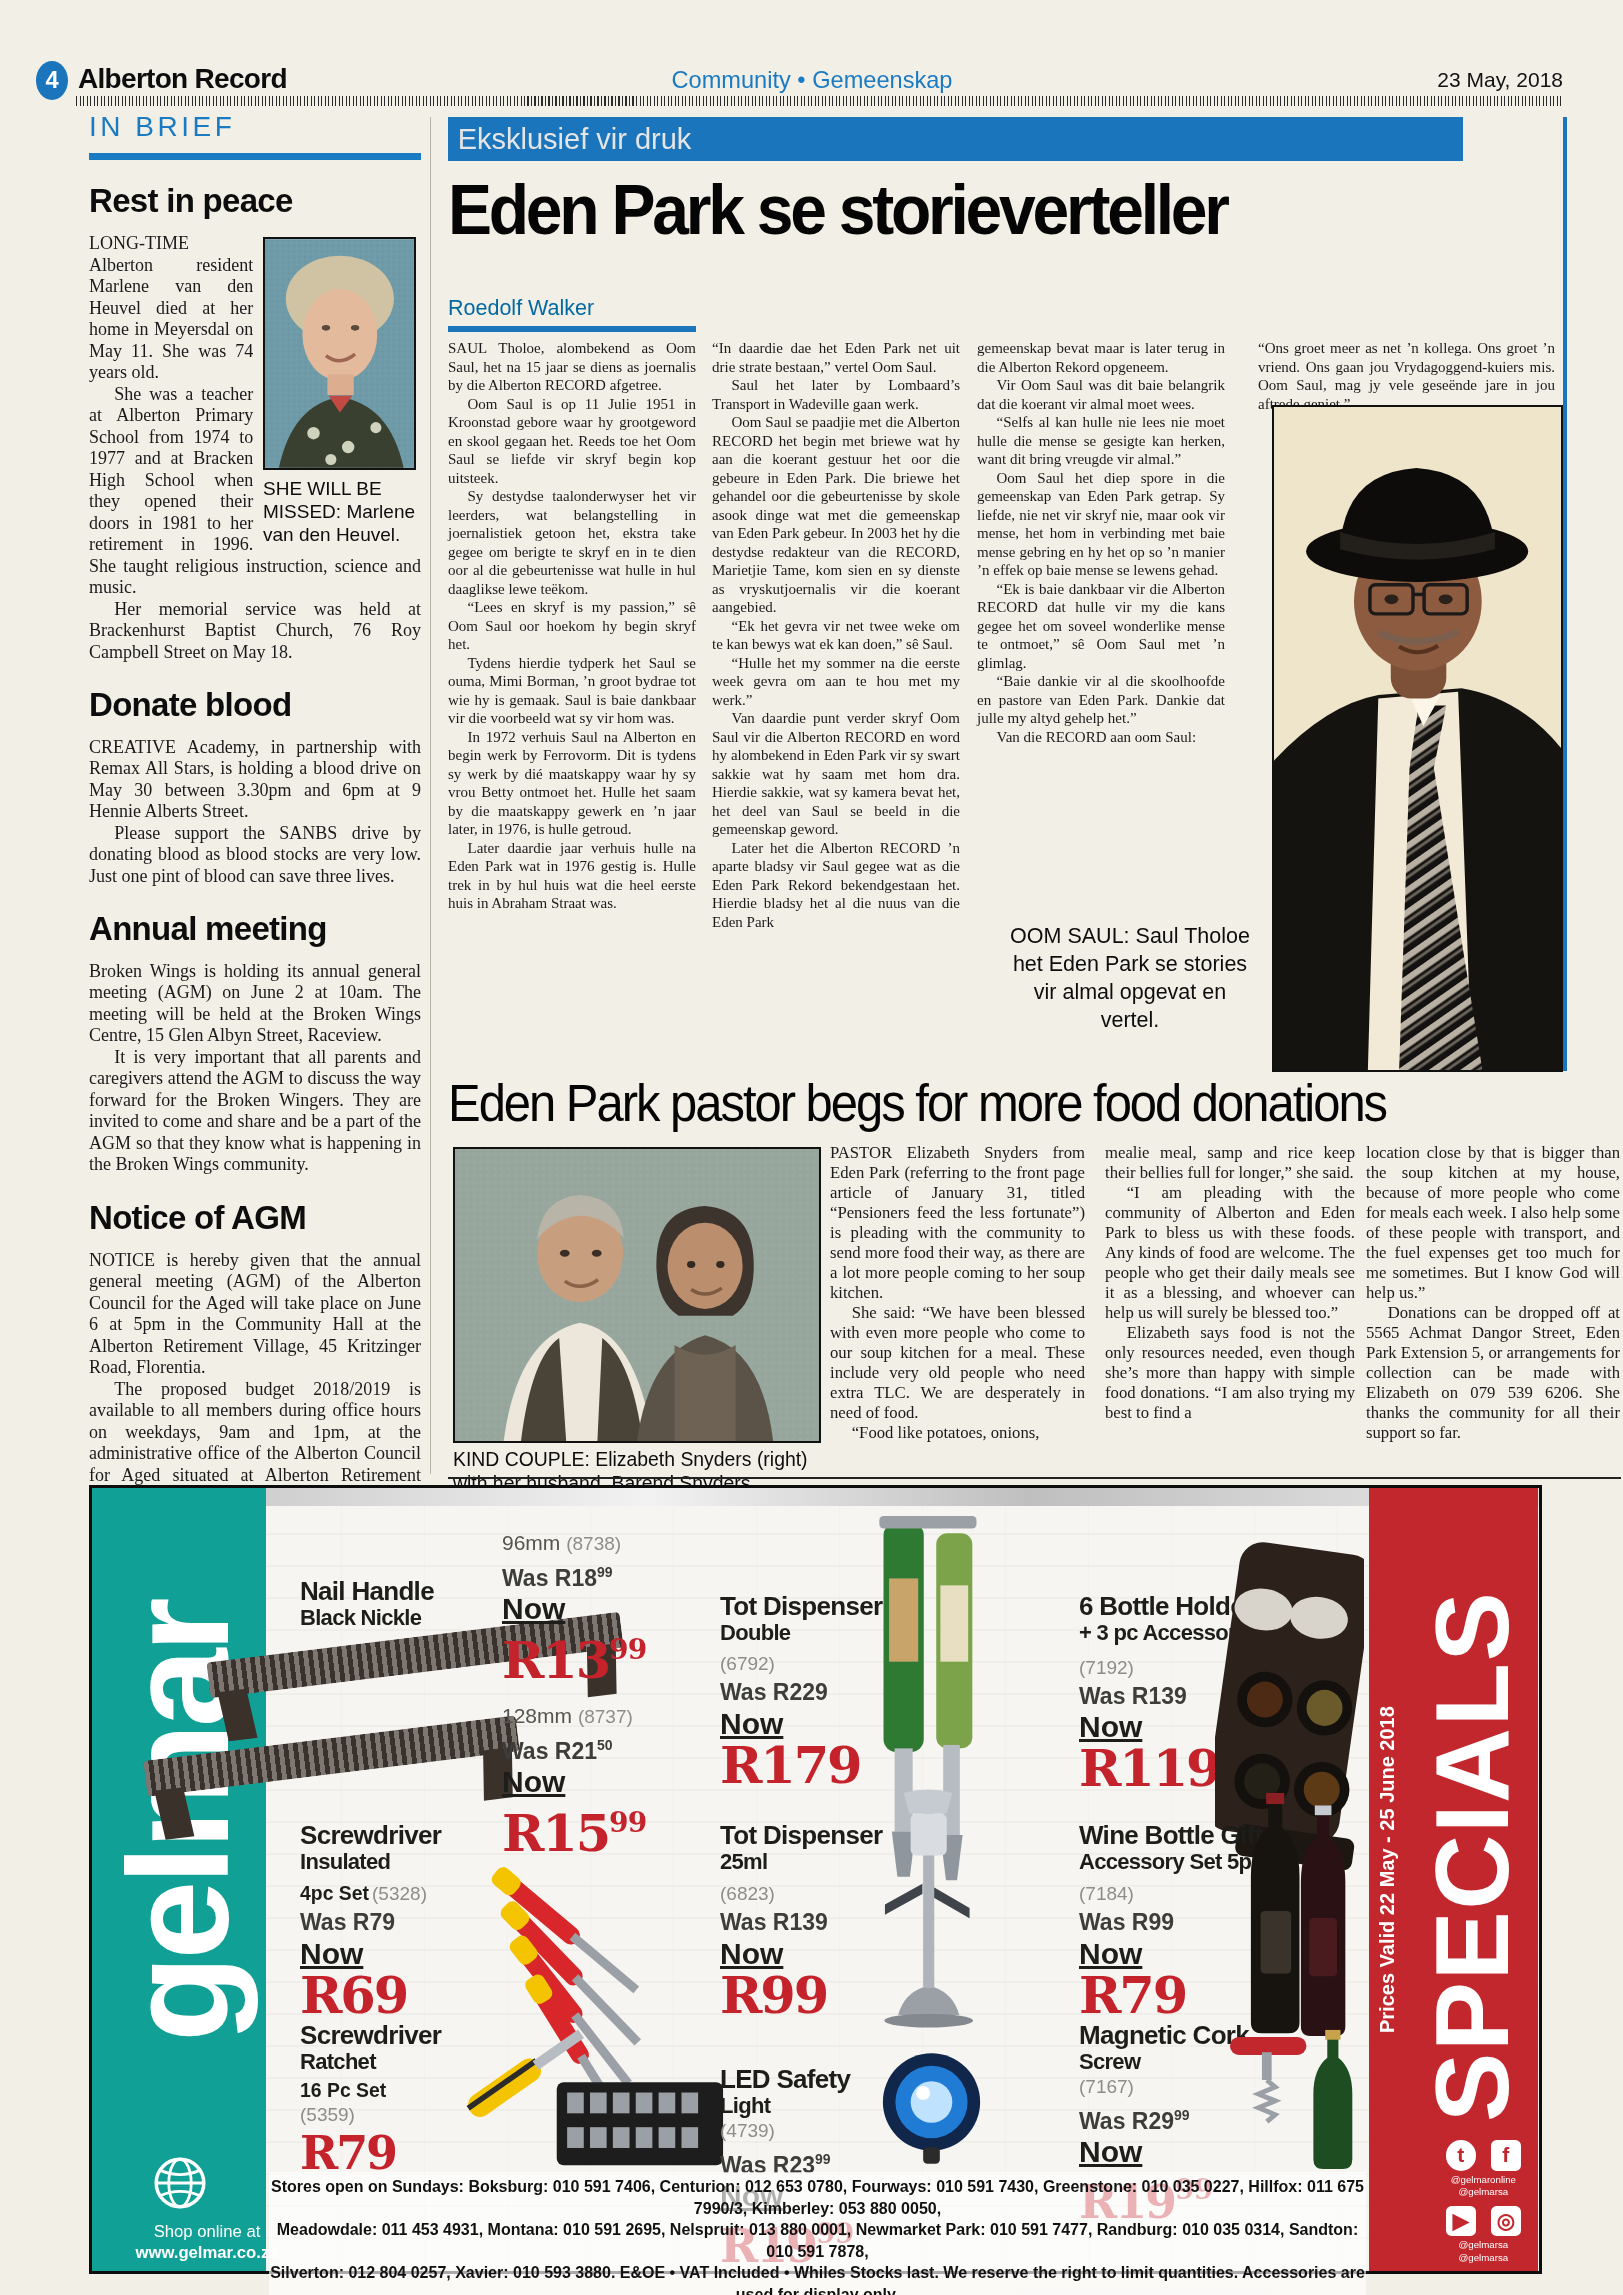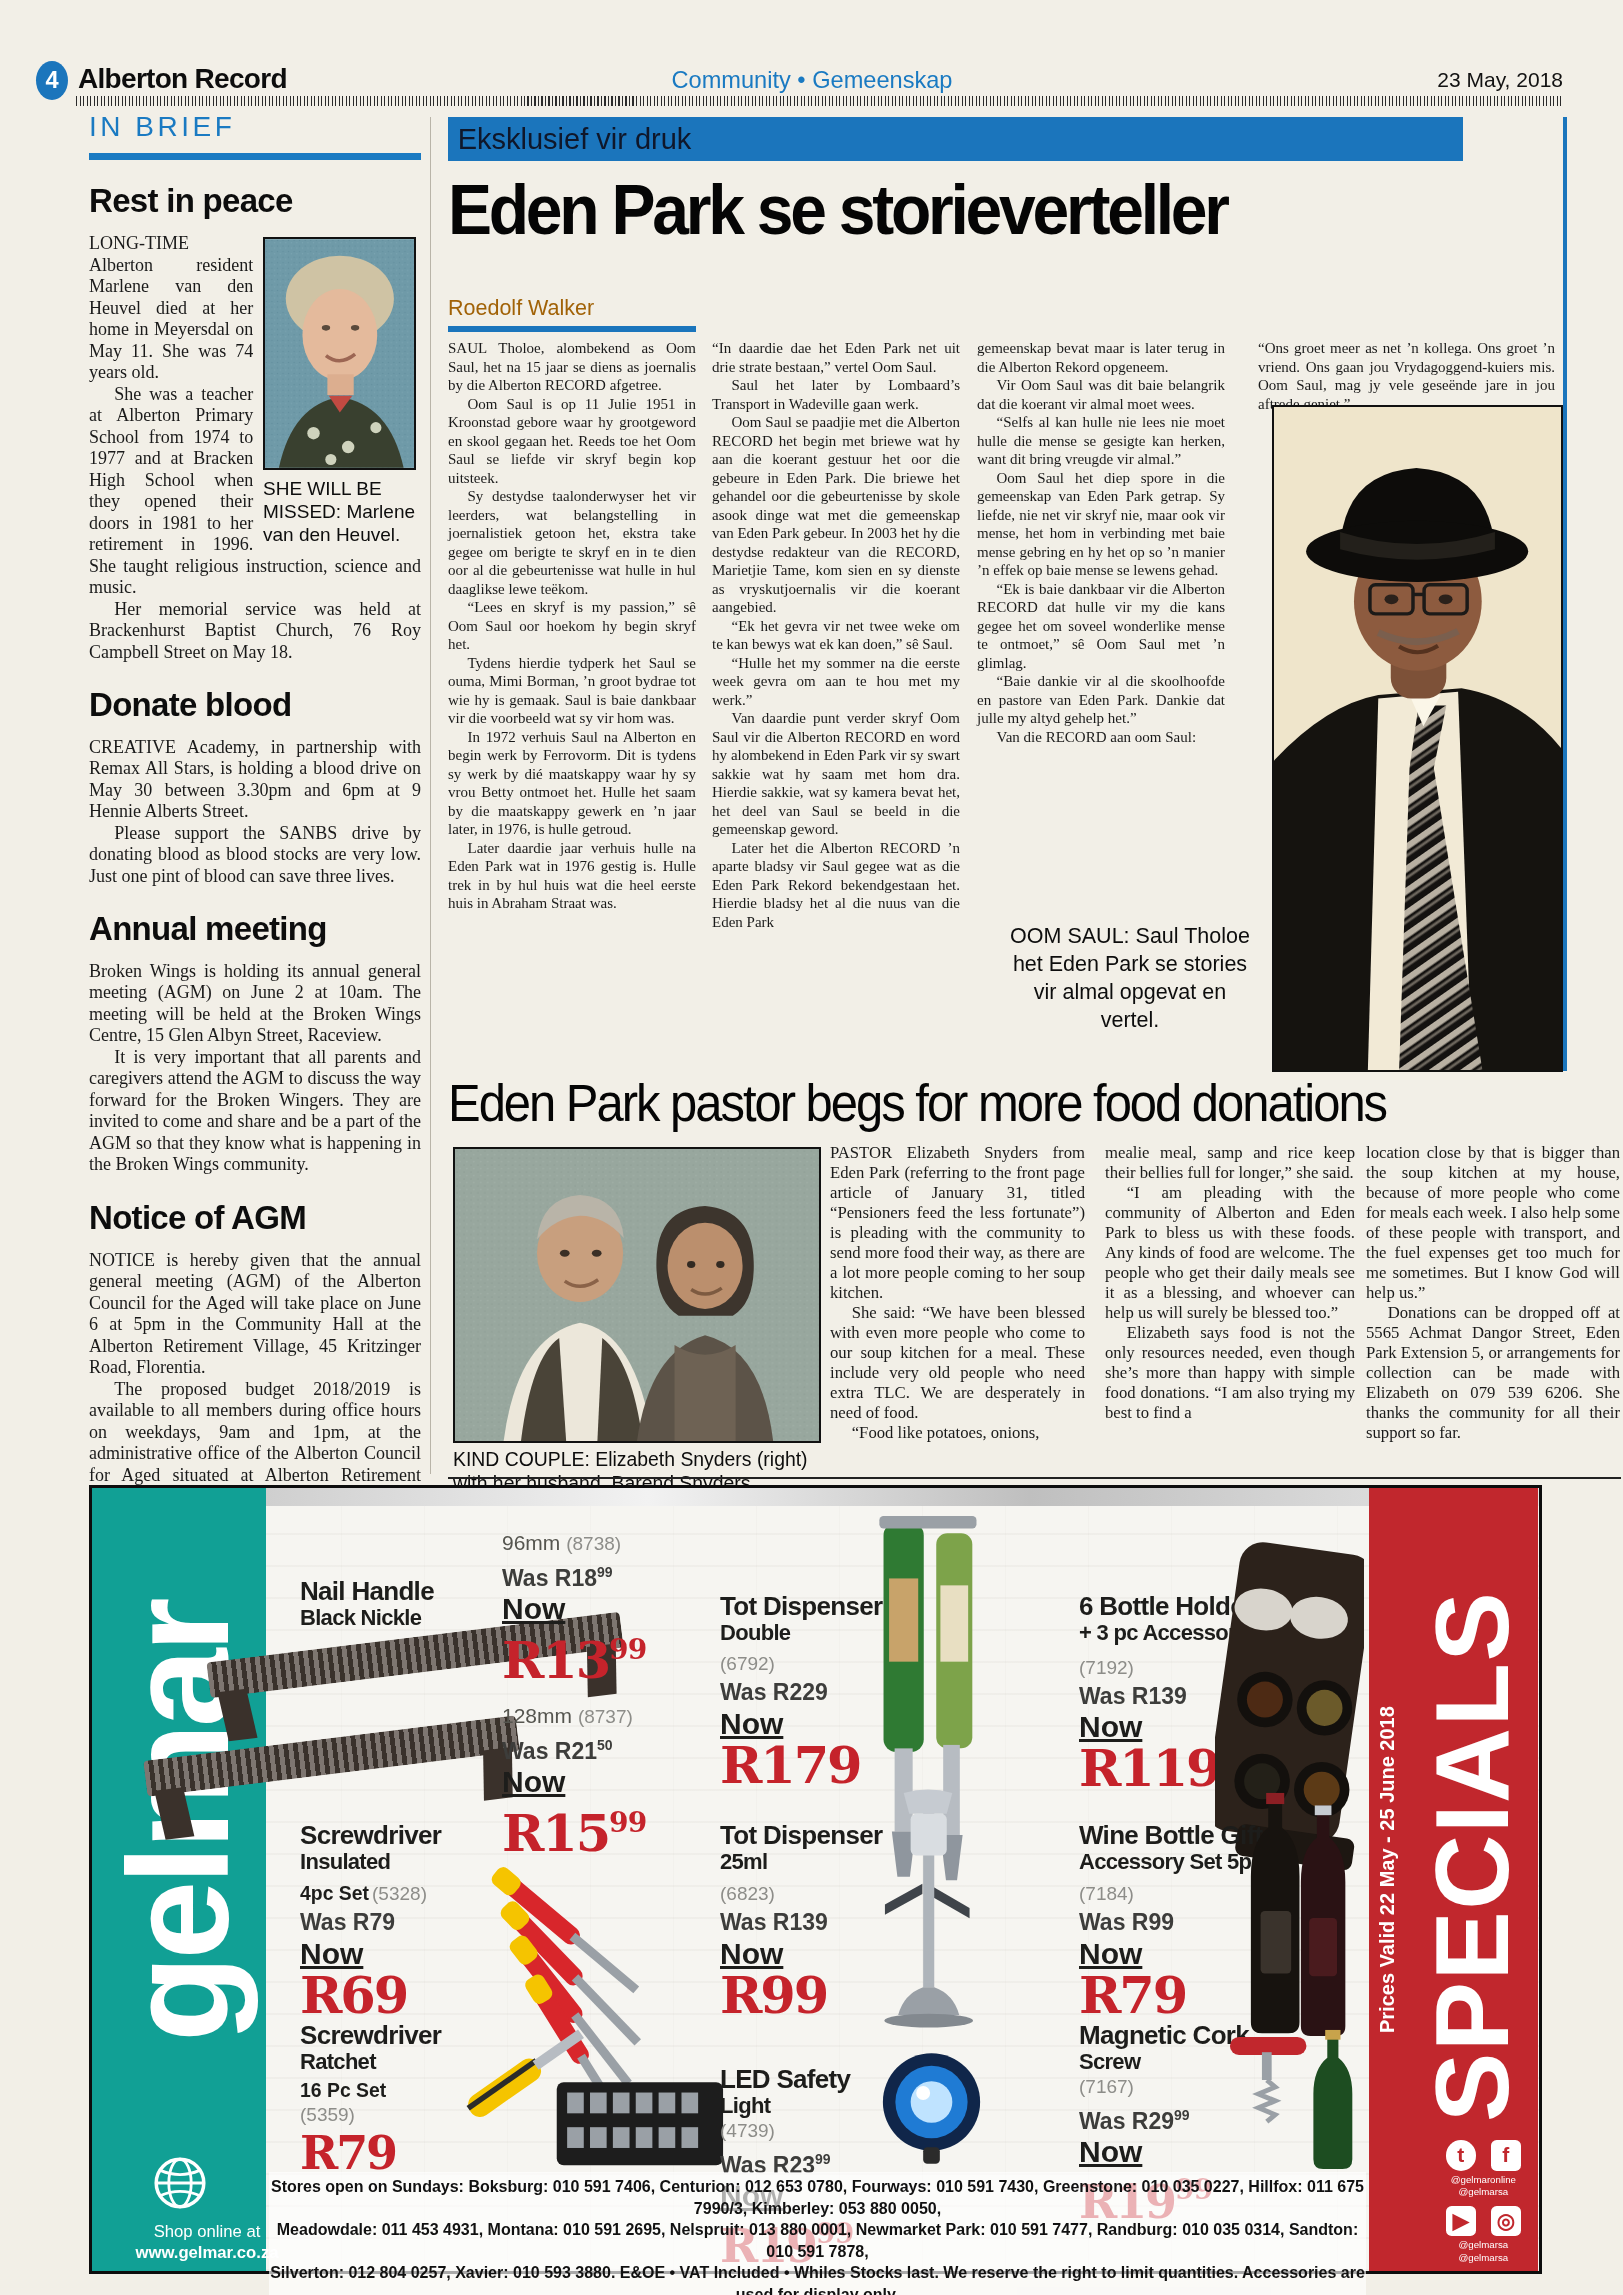--- a/index.html
+++ b/index.html
@@ -21,24 +21,24 @@
   .brief-bar{width:100%;height:7px;background:#1a7ac2;margin:9.7px 0 4.2px;}
   .brief h2{font:700 33px/36px "Liberation Sans",sans-serif;color:#0d0d0d;letter-spacing:-0.7px;
             margin:23.6px 0 14px;clear:both;}
   .brief p{font-size:18px;line-height:21.5px;margin:0;text-align:justify;}
   .brief p + p{text-indent:1.4em;}
   .photo-float{float:right;width:158px;margin:4.2px 0 5.6px 9.7px;}
   .photo-frame{width:149px;height:229px;border:2.1px solid #111;overflow:hidden;}
   .photo-cap{font:400 19px/23px "Liberation Sans",sans-serif;color:#0d0d0d;margin-top:7px;text-align:left;}
   
   .kicker{left:448px;top:117px;width:1015px;height:44px;background:#1b75bc;}
-  .kicker span{display:block;padding:5.6px 0 0 9.7px;color:#0f172a;font:400 29px/33px "Liberation Sans",sans-serif;}
+  .kicker span{display:block;padding:5.6px 0 0 9.7px;color:#e5e5e5;font:400 29px/33px "Liberation Sans",sans-serif;}
   .headline{left:448px;top:172px;width:1111px;font:700 71px/76px "Liberation Sans",sans-serif;
             color:#050505;letter-spacing:-3.5px;white-space:nowrap;transform:scaleX(.93);transform-origin:left top;}
-  .byline{left:448px;top:296px;font:400 21.5px/25px "Liberation Sans",sans-serif;color:#a16207;}
+  .byline{left:448px;top:296px;font:400 21.5px/25px "Liberation Sans",sans-serif;color:#0369a1;}
   .byline-rule{left:448px;top:326px;width:248px;height:6.2px;background:#1b75bc;}
   .acol{top:339px;font-size:15px;line-height:18.5px;text-align:justify;}
   .acol p{margin:0;}
   .acol p + p{text-indent:1.3em;}
   .col1{left:448px;width:248px;}
   .col2{left:712px;width:248px;}
   .col3{left:977px;width:248px;}
   .col4{left:1258px;width:297px;}
   .saul-photo{left:1272px;top:405px;width:287px;height:663px;border:2.8px solid #111;background:#efe5cb;}
   .blue-edge{left:1563px;top:117px;width:4.2px;height:954px;background:#1b75bc;}

